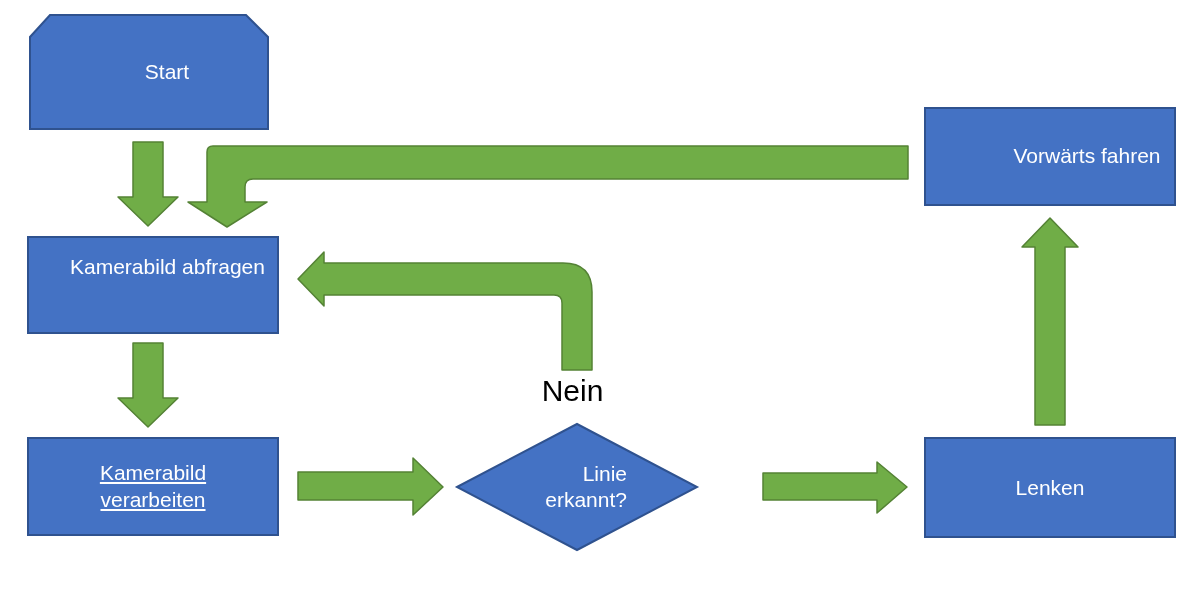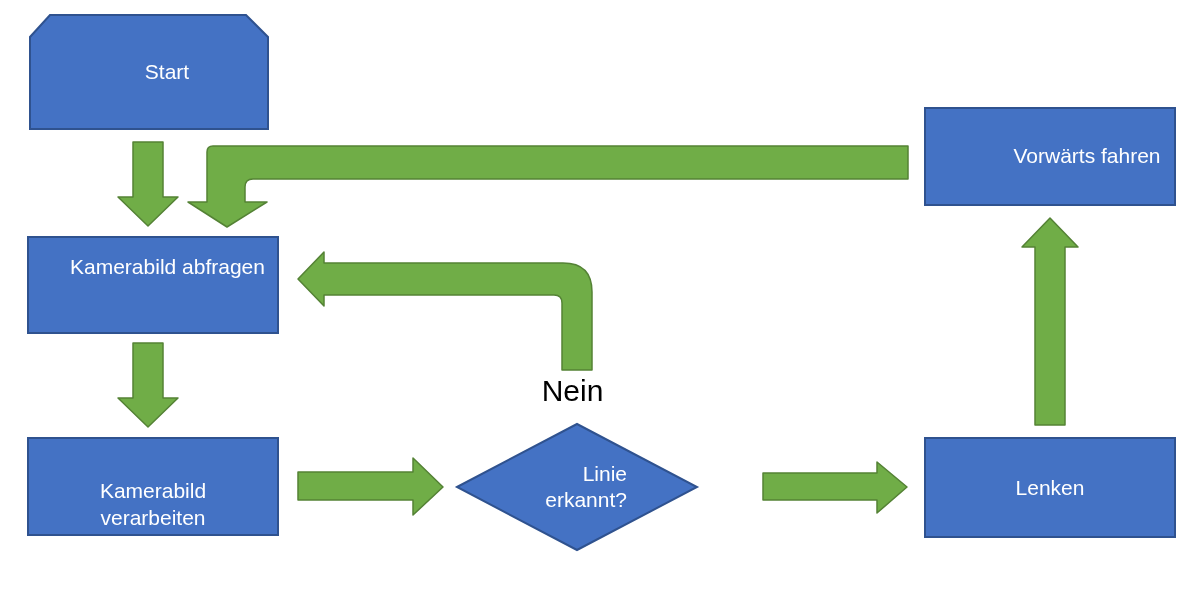--- a/index.html
+++ b/index.html
@@ -83,21 +83,21 @@
   </svg>
 
   <div class="label node-label" style="left:48px; top:15px; width:238px; height:114px;">
     <span class="wrap">Start</span>
   </div>
 
   <div class="label node-label" style="left:28px; top:219px; width:279px; height:96px;">
     <span class="wrap">Kamerabild abfragen</span>
   </div>
 
-  <div class="label node-label" style="left:28px; top:456px; width:250px; height:97px;">
+  <div class="label node-label" style="left:28px; top:438px; width:250px; height:97px;text-decoration:underline;">
     <span class="wrap wrap-190">Kamerabild verarbeiten</span>
   </div>
 
   <div class="label node-label" style="left:477px; top:424px; width:200px; height:126px;text-align:right;">
     <span class="wrap wrap-100">Linie erkannt?</span>
   </div>
 
   <div class="label node-label" style="left:925px; top:438px; width:250px; height:100px;">
     <span class="wrap">Lenken</span>
   </div>

